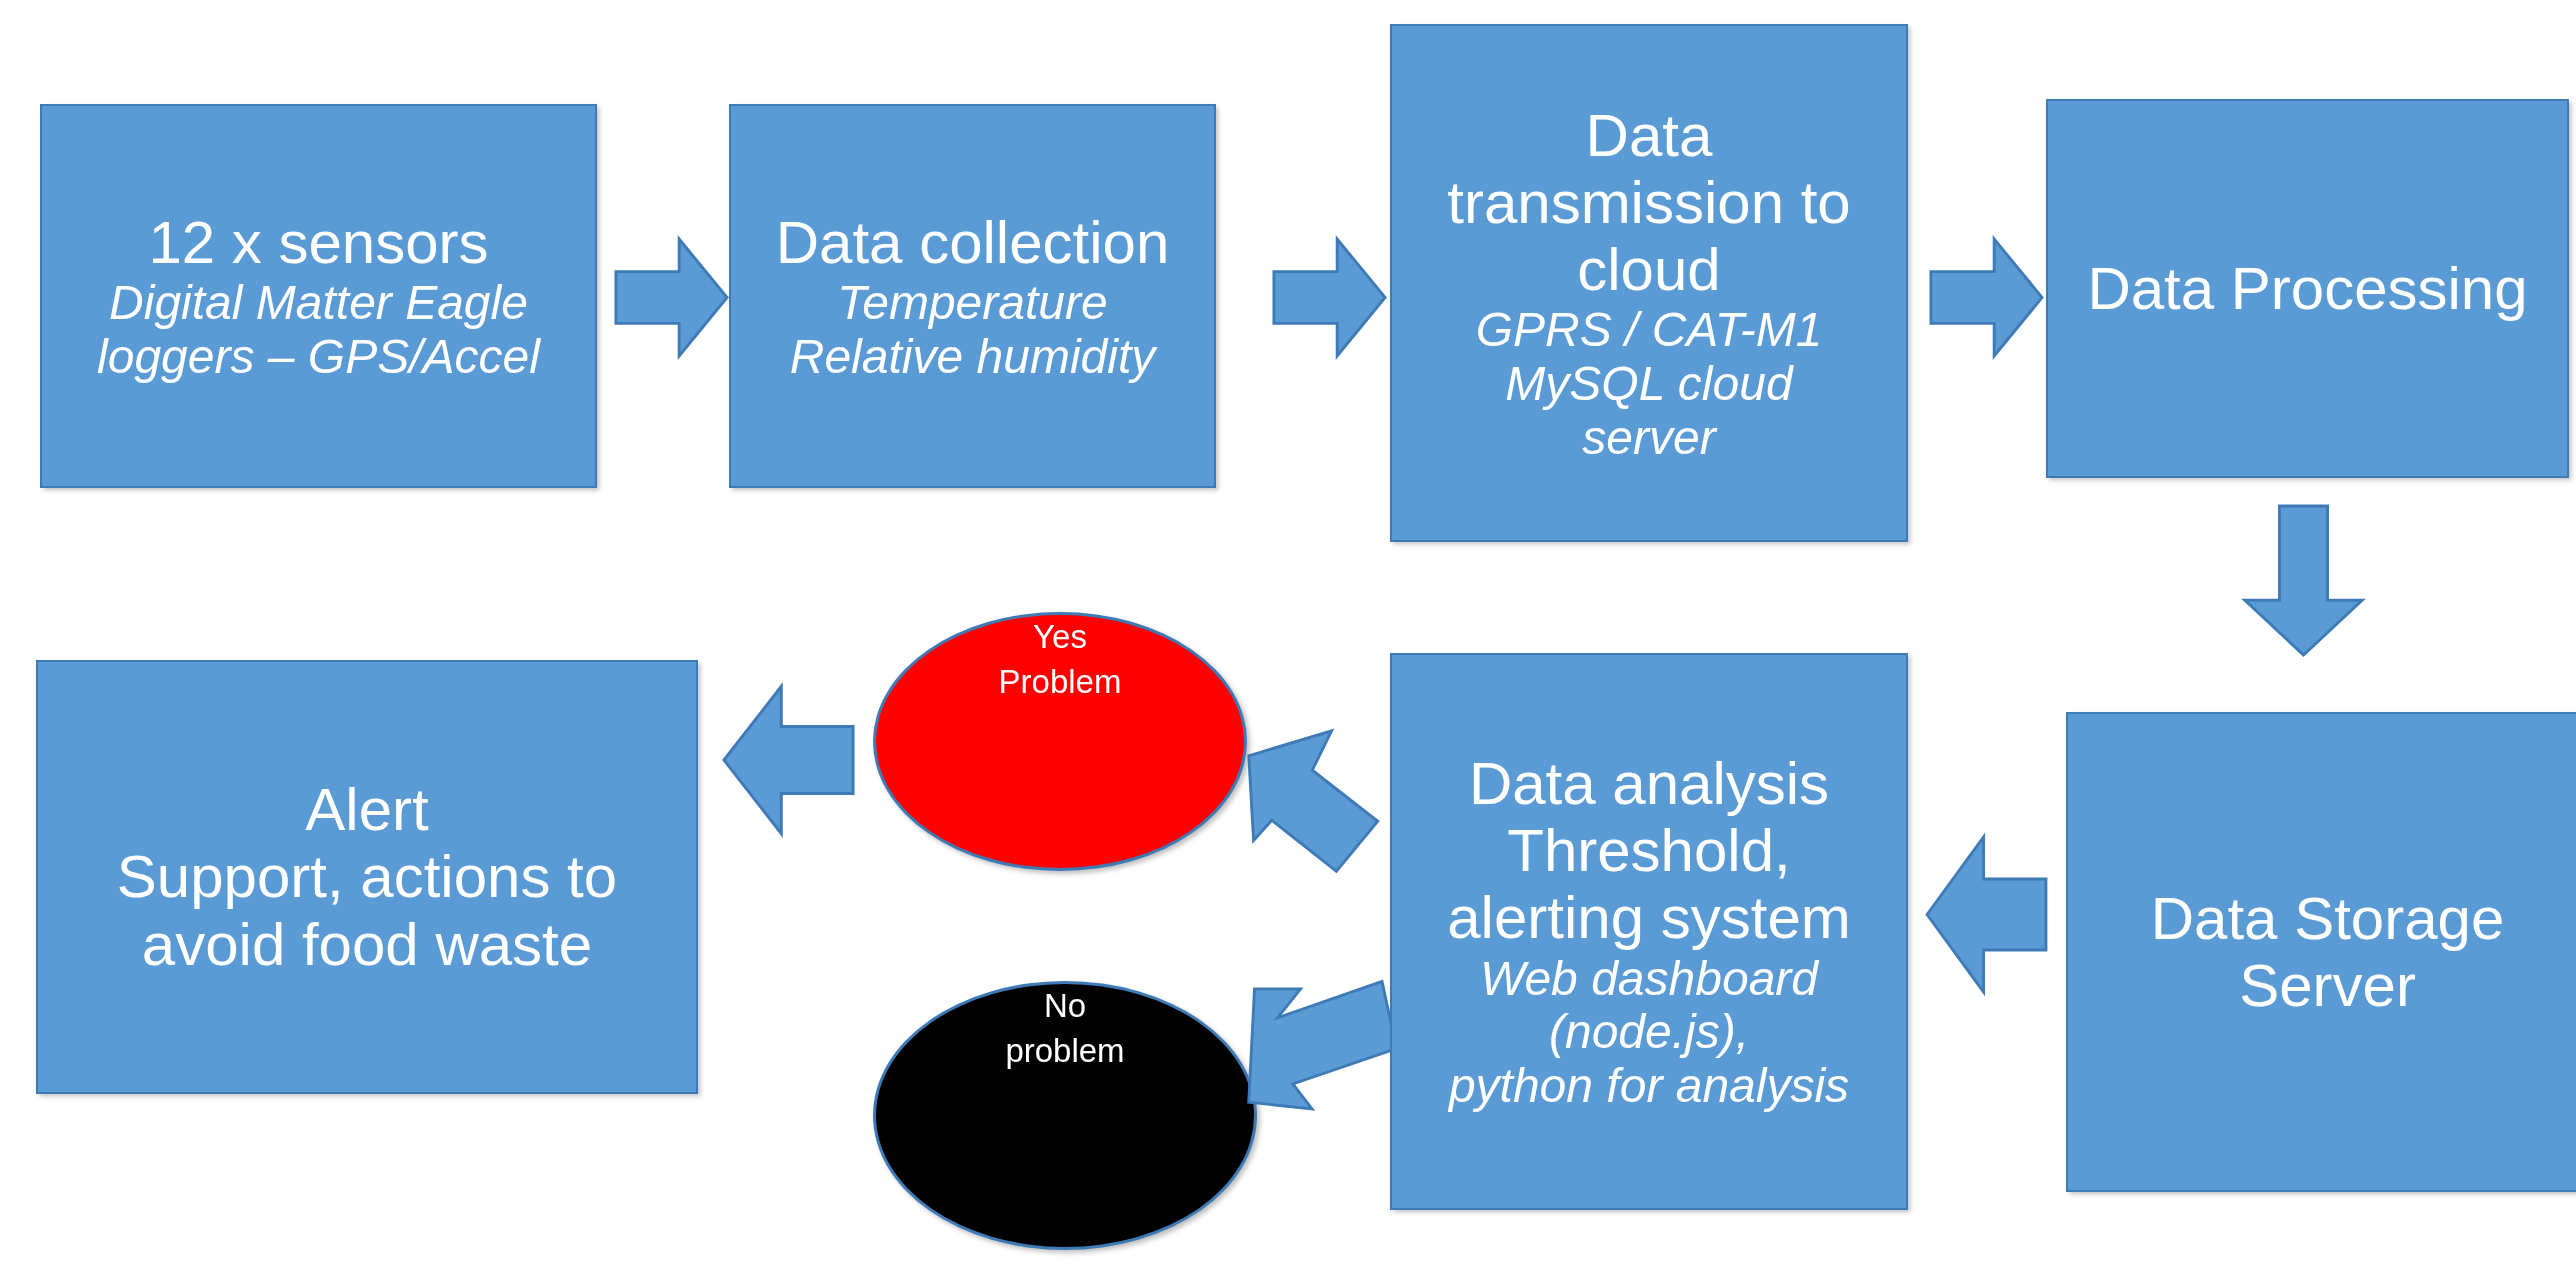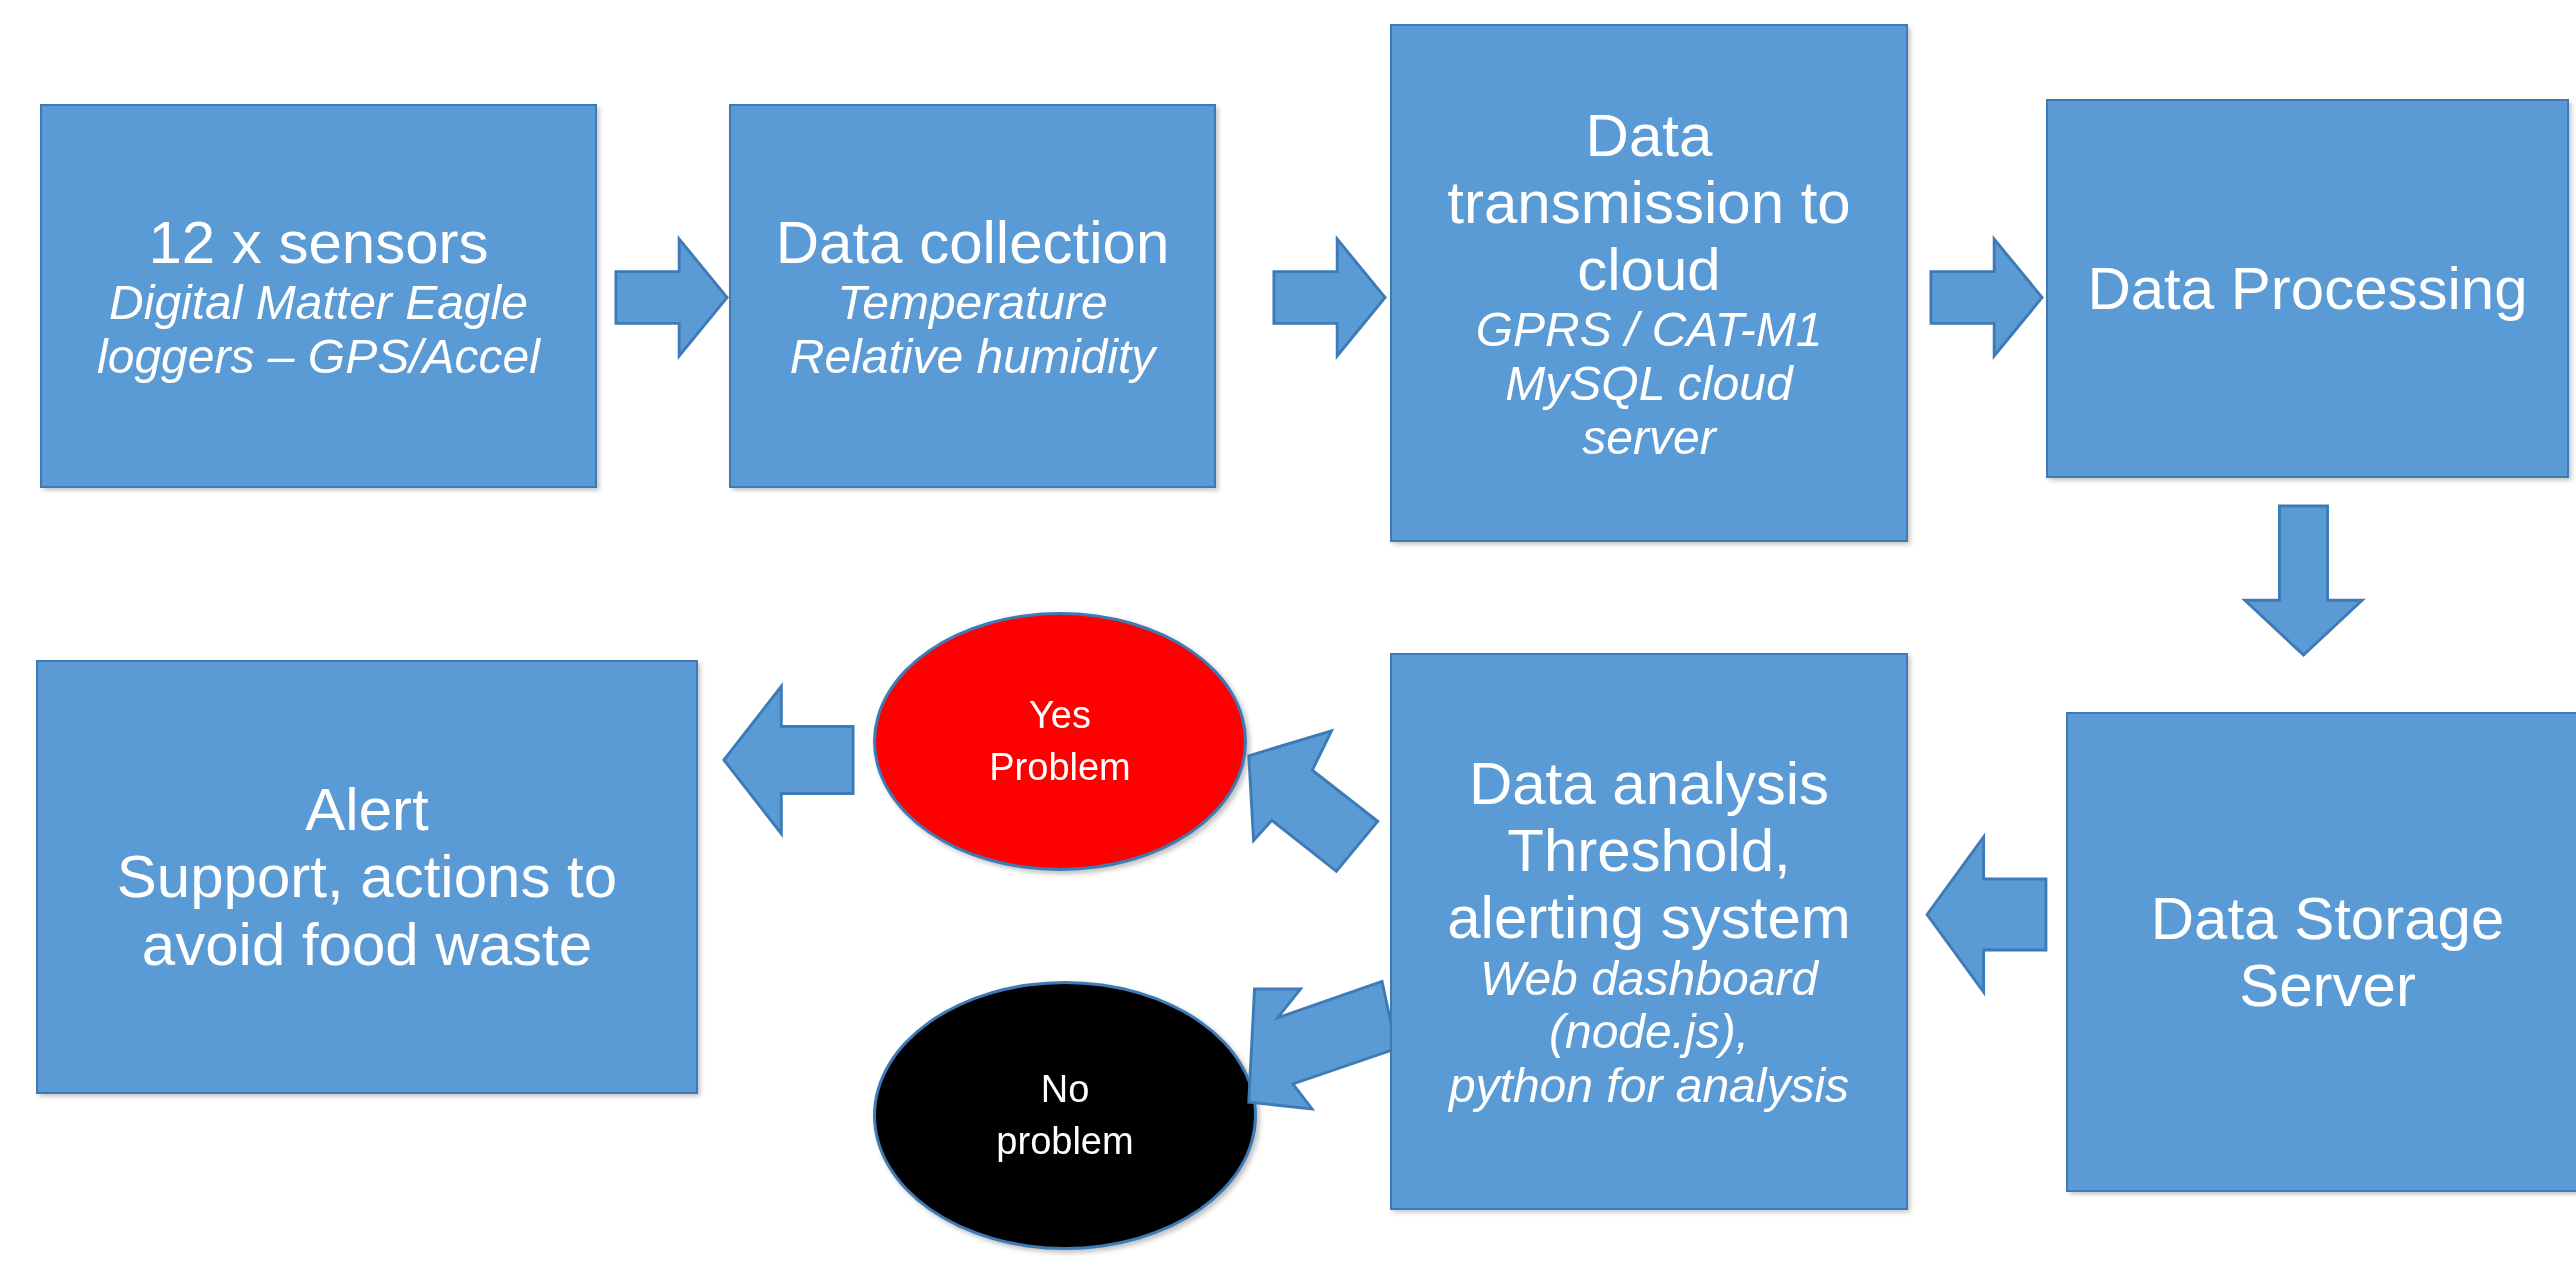--- a/index.html
+++ b/index.html
@@ -48,25 +48,25 @@
     white-space: pre-line;
   }
 
   
   .ellipse {
     position: absolute;
     box-sizing: border-box;
     border: 3.8px solid #3E7BB6;
     border-radius: 50%;
     display: flex;
-    align-items: center;
+    align-items: flex-start;
     justify-content: center;
     text-align: center;
     color: #FFFFFF;
-    font-size: 38px;
+    font-size: 33px;
     line-height: 1.35;
     white-space: pre-line;
     box-shadow: 2.9px 2.9px 4.8px rgba(0,0,0,0.25);
   }
   .ellipse.red   { background: #FF0000; }
   .ellipse.green { background: #000000; }
 
   
   .arrow {
     position: absolute;

